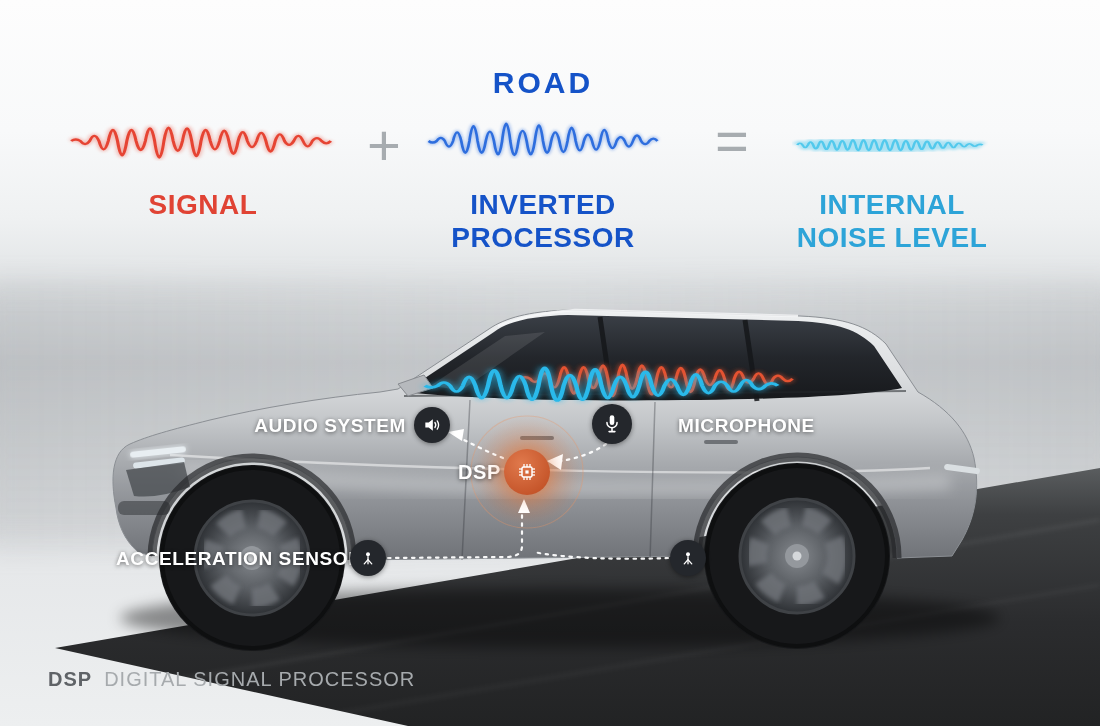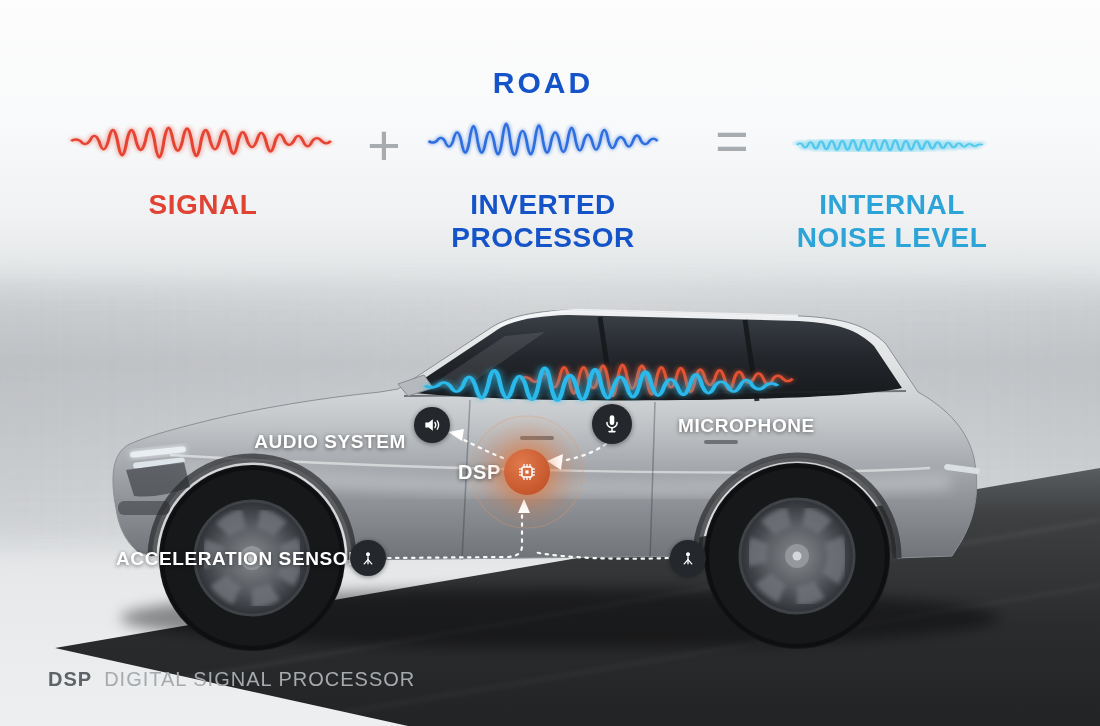--- a/index.html
+++ b/index.html
@@ -210,21 +210,21 @@
   </div>
   <div class="eq-label lbl-blue" style="left:410px;top:188px;width:266px;">
     <span>INVERTED</span>
     <span>PROCESSOR</span>
   </div>
   <div class="eq-label lbl-cyan" style="left:782px;top:188px;width:220px;">
     <span>INTERNAL</span>
     <span>NOISE LEVEL</span>
   </div>
 
-  <div class="car-label" style="left:240px;top:415px;width:166px;text-align:right;margin-top:16px;">AUDIO SYSTEM</div>
+  <div class="car-label" style="left:240px;top:415px;width:166px;text-align:right;">AUDIO SYSTEM</div>
   <div class="icon-chip-wrap dark-icon" style="left:414px;top:407px;width:36px;height:36px;">
     <svg width="20" height="20" viewBox="0 0 24 24">
       <path d="M4 9v6h4l5 4V5L8 9H4z" fill="#fff"></path>
       <path d="M15.5 9q2.2 3 0 6" stroke="#fff" fill="none" stroke-width="1.6" stroke-linecap="round"></path>
       <path d="M18.3 7q3.2 5 0 10" stroke="#fff" fill="none" stroke-width="1.6" stroke-linecap="round"></path>
     </svg>
   </div>
 
   <div class="icon-chip-wrap dark-icon" style="left:592px;top:404px;width:40px;height:40px;">
     <svg width="22" height="22" viewBox="0 0 24 24">

